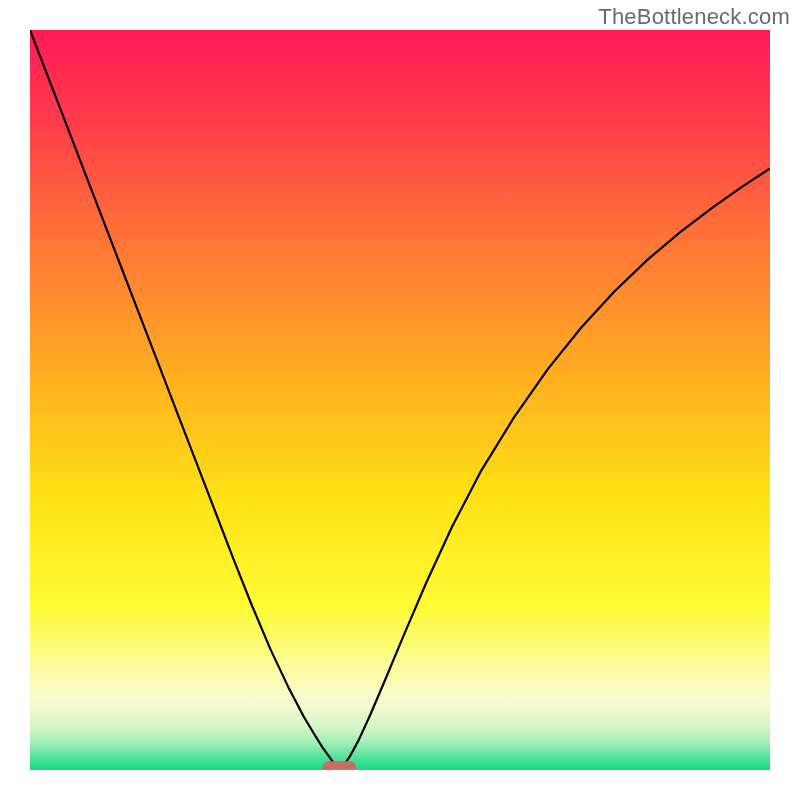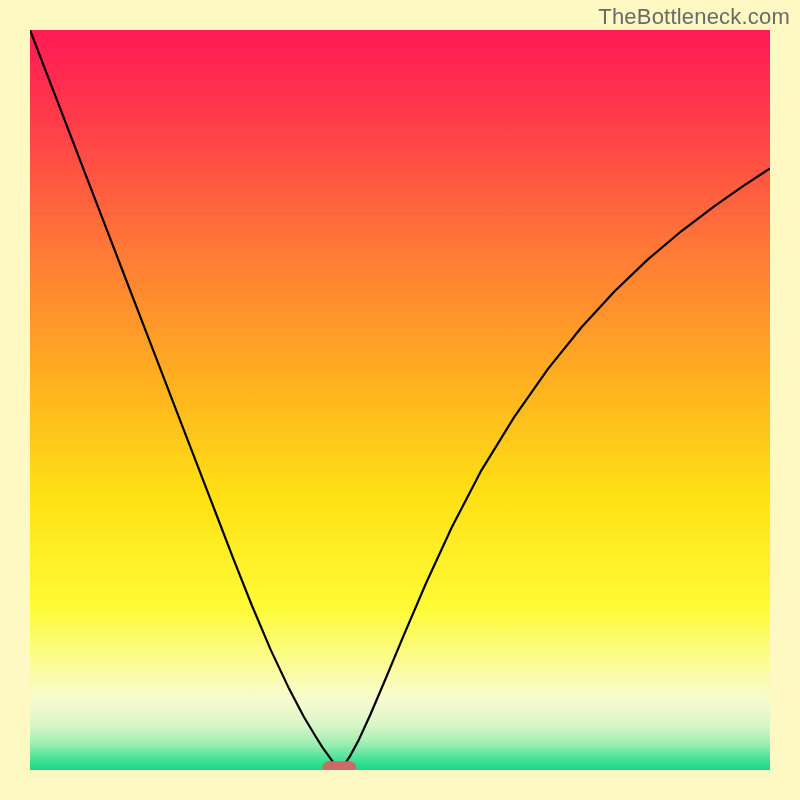--- a/index.html
+++ b/index.html
@@ -8,21 +8,21 @@
     width: 800px;
     height: 800px;
     background: #000;
     overflow: hidden;
     font-family: Arial, Helvetica, sans-serif;
   }
   .frame {
     position: absolute;
     left: 0; top: 0;
     width: 800px; height: 800px;
-    background: #fef9c3;
+    background: #ffffff;
   }
   .plot-area {
     position: absolute;
     left: 30px;
     top: 30px;
     width: 740px;
     height: 740px;
     overflow: hidden;
   }
   .watermark {

